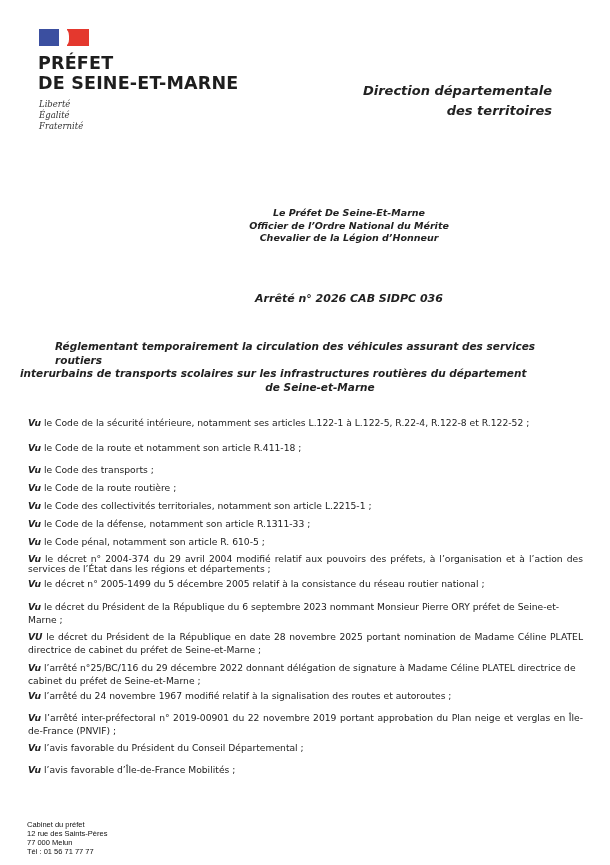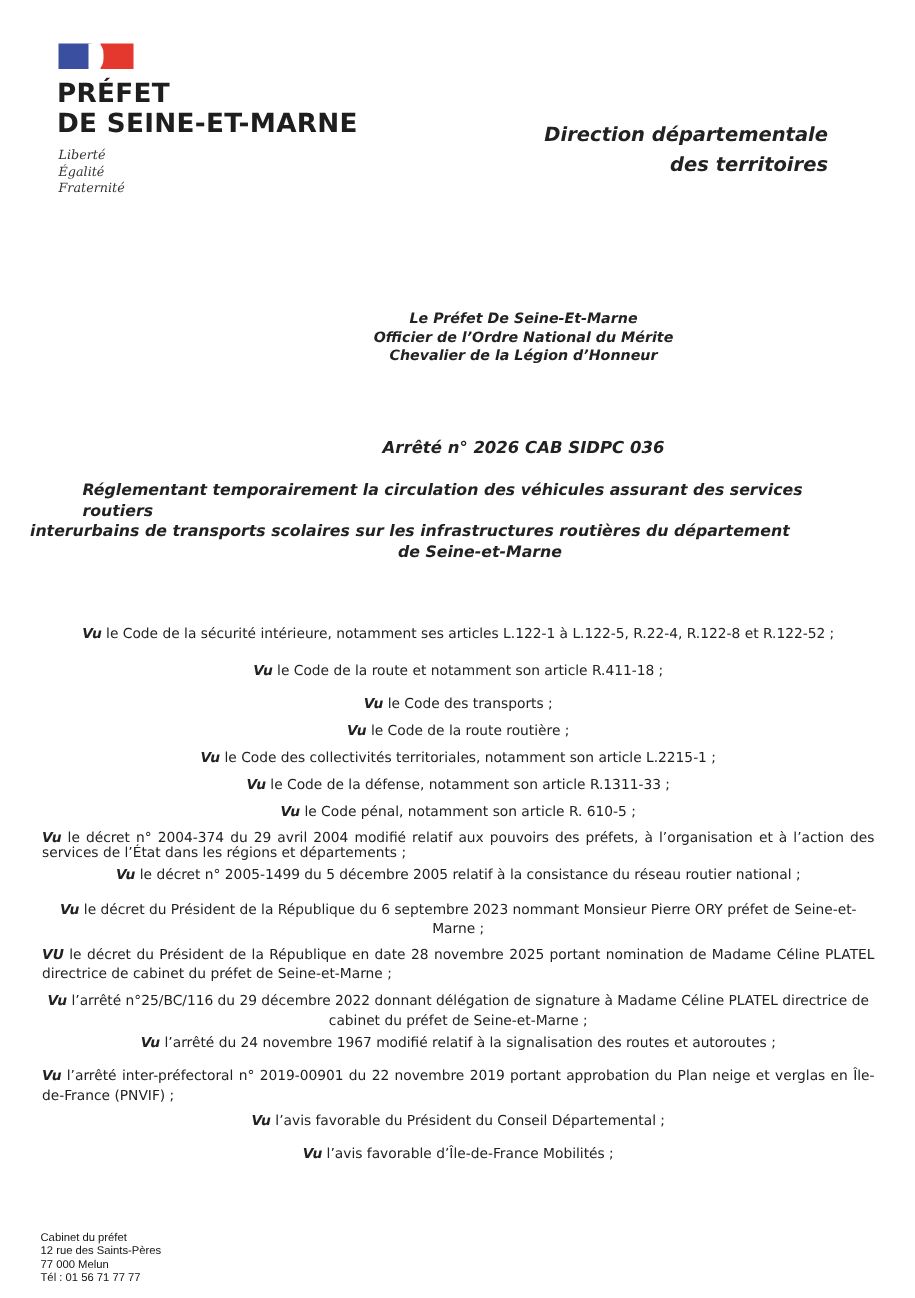--- a/index.html
+++ b/index.html
@@ -15,23 +15,23 @@
               font-size:17.5px; line-height:20px; color:#1e1e1e; letter-spacing:0.2px; }
     .devise { left:39px; top:99px; font-family:"DejaVu Serif", serif; font-style:italic;
               font-size:8.5px; line-height:11px; color:#333; }
     .direction { right:58px; top:81px; text-align:right; font-weight:bold; font-style:italic;
                  font-size:13px; line-height:20px; color:#222;margin-left:48px; }
     .center { left:0; width:610px; text-align:center; font-weight:bold; font-style:italic; color:#222;padding-left:44px; }
     .titles { top:207px; font-size:9.5px; line-height:12.5px; }
     .arrete { top:292px; font-size:11px; }
     .subject { top:321px; left:20px; width:560px; font-size:10.5px; line-height:13.5px;
                font-weight:bold; font-style:italic; color:#222; }
-    .subject div.l1 { padding-left:35px; }
+    .subject div.l1 { padding-left:35px;margin-top:19px; }
     .subject div.l3 { text-align:center; padding-left:40px; }
-    .vu { left:28px; width:555px; font-size:9.2px; line-height:11px; color:#222;text-align:center; }
+    .vu { left:28px; width:555px; font-size:9.2px; line-height:11px; color:#222; }
     .vu b { font-style:italic; font-weight:bold; }
     .footer { left:27px; top:820px; font-family:"Liberation Sans", sans-serif; font-size:7.5px;
               line-height:9px; color:#111; }
   </style>
 </head>
 <body>
 
 <div class="abs flag">
   <div class="blue"></div>
   <div class="red"></div>

